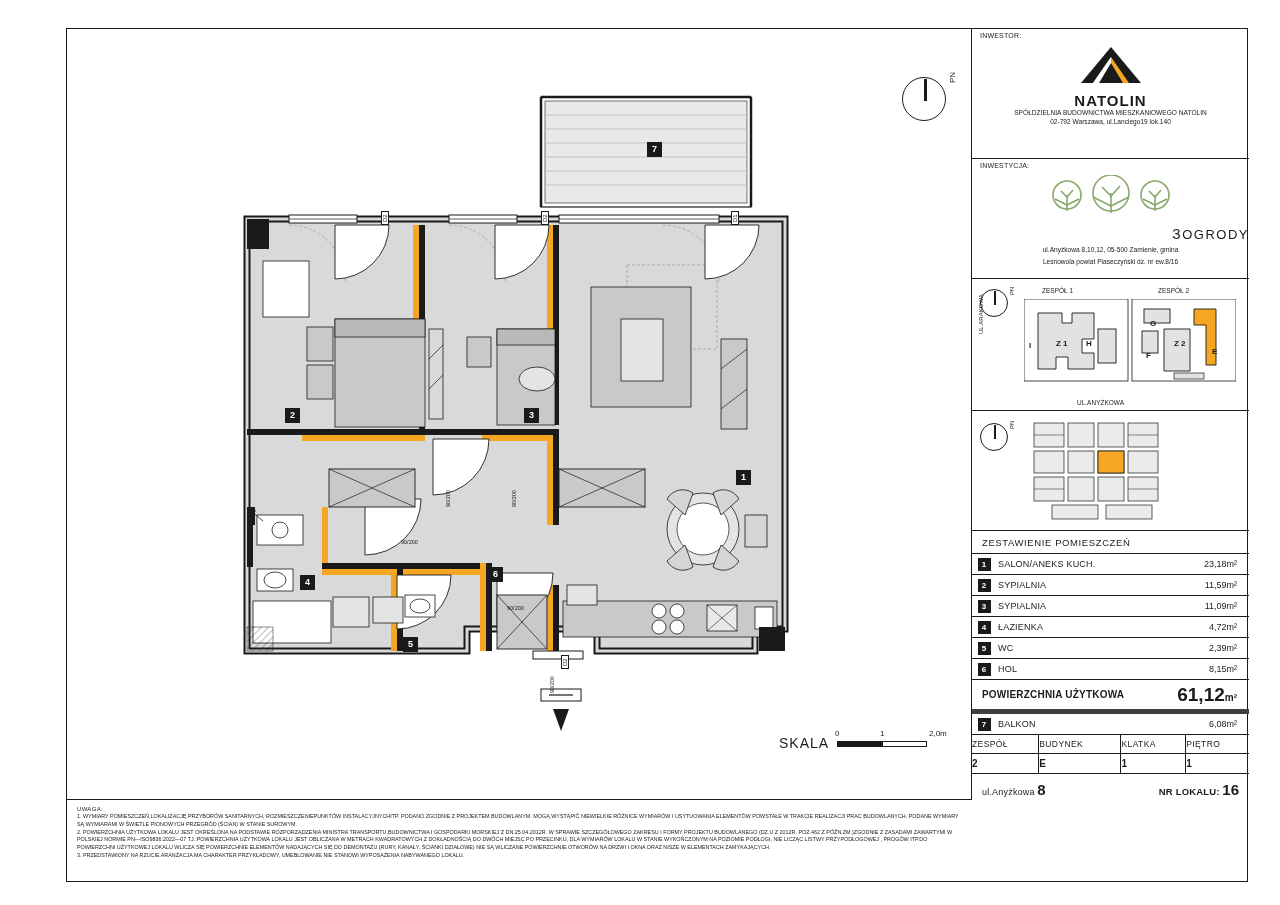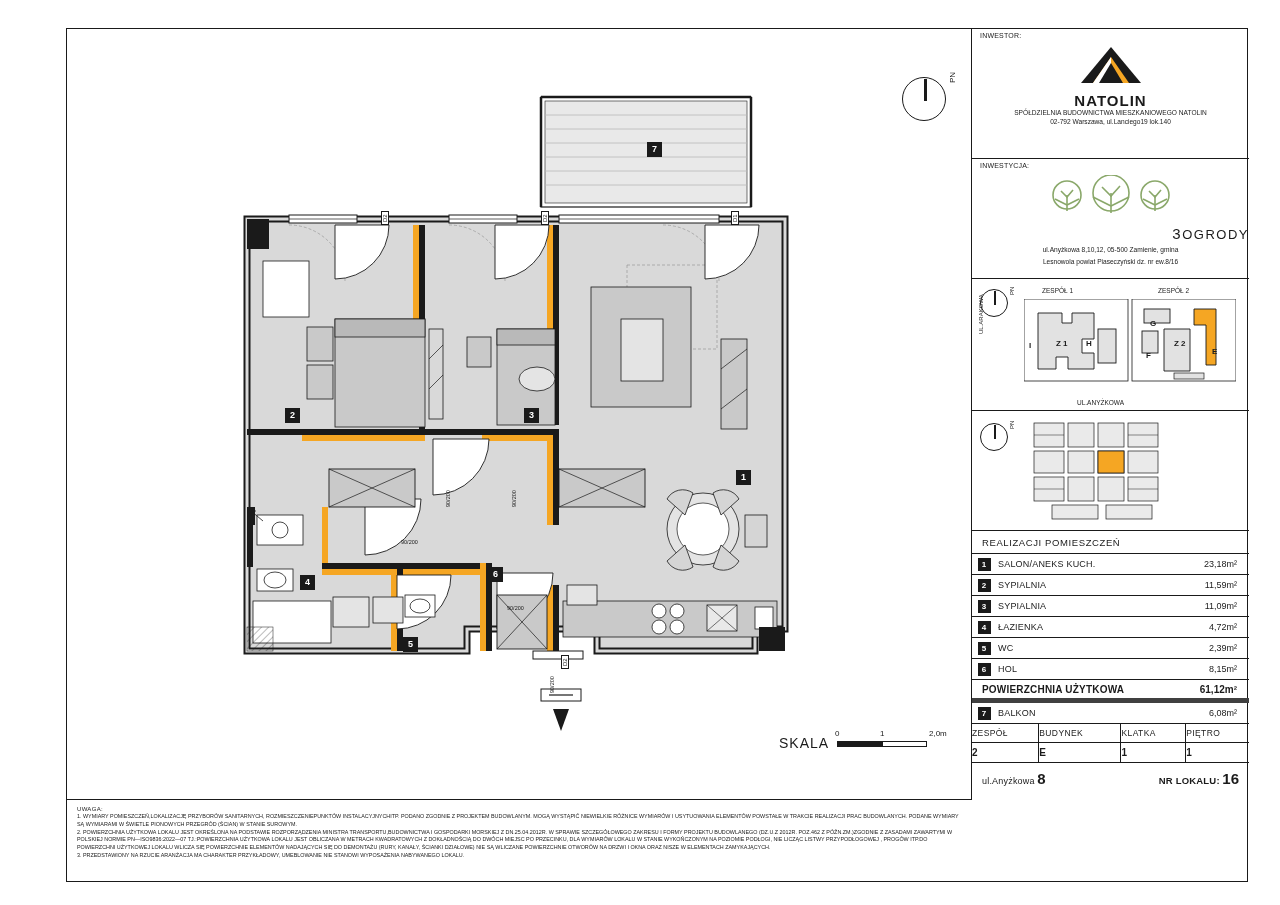--- a/index.html
+++ b/index.html
@@ -97,21 +97,21 @@
   .rtab { width:100%; border-collapse:collapse; font-size:9px; }
   .rtab td { border-bottom:1px solid #1a1a1a; padding:3.5px 4px; }
   .rtab td.num { width:24px; text-align:center; border-right:none; }
   .rtab td.nm { padding-left:2px; letter-spacing:.2px; }
   .rtab td.ar { text-align:right; padding-right:12px; white-space:nowrap; }
   .nbadge {
     display:inline-block; width:13px; height:13px; background:#1a1a1a; color:#fff;
     font-size:8px; line-height:13px; text-align:center; font-weight:bold;
   }
   .total-row td { font-weight:bold; font-size:10px; border-bottom:5px solid #404040; }
-  .total-row .big { font-size:10px; }
+  .total-row .big { font-size:19px; }
   .total-row .sup { font-size:10px; }
 
   .loc-tab { width:100%; border-collapse:collapse; font-size:8.5px; text-align:left; }
   .loc-tab th { font-weight:normal; letter-spacing:.4px; padding:4px 0; border-bottom:1px solid #1a1a1a; border-right:1px solid #1a1a1a; }
   .loc-tab th:last-child { border-right:none; }
   .loc-tab td { padding:4px 0; border-bottom:1px solid #1a1a1a; border-right:1px solid #1a1a1a; font-weight:bold; font-size:10px; }
   .loc-tab td:last-child { border-right:none; }
 
   .addr {
     display:flex; align-items:center; justify-content:space-between;
@@ -463,21 +463,21 @@
         <g stroke="#1a1a1a" stroke-width="0.5" fill="none">
           <line x1="6" y1="18" x2="36" y2="18"></line>
             <line x1="100" y1="18" x2="130" y2="18"></line>
           <line x1="6" y1="72" x2="36" y2="72"></line>
             <line x1="100" y1="72" x2="130" y2="72"></line>
         </g>
       </svg>
     </div>
 
     <div>
-      <div class="zest-head">REALIZACJI POMIESZCZEŃ</div>
+      <div class="zest-head">ZESTAWIENIE POMIESZCZEŃ</div>
       <table class="rtab">
         <tbody>
           <tr>
             <td class="num"><span class="nbadge">1</span></td>
             <td class="nm">SALON/ANEKS KUCH.</td>
             <td class="ar">23,18m²</td>
           </tr>
           <tr>
             <td class="num"><span class="nbadge">2</span></td>
             <td class="nm">SYPIALNIA</td>

